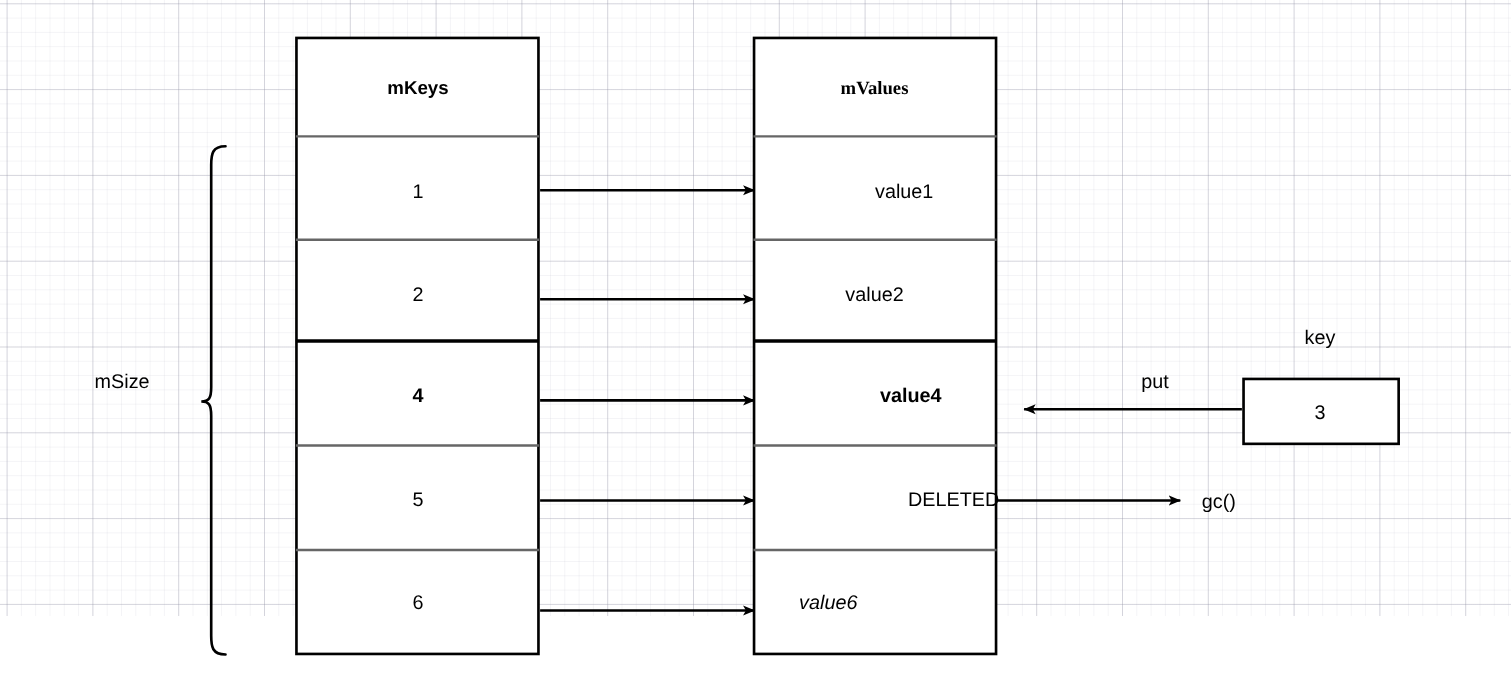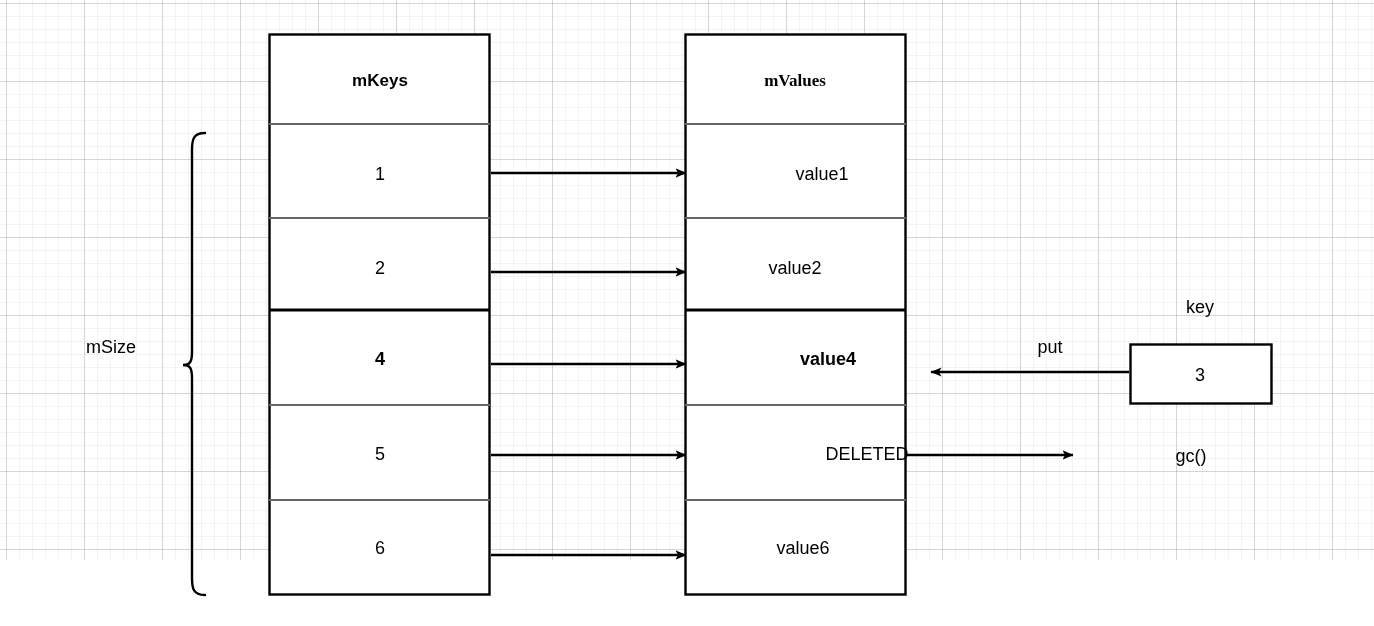--- a/index.html
+++ b/index.html
@@ -122,25 +122,25 @@
   <div class="lbl cell-text" style="left:380px; top:174px;">1</div>
   <div class="lbl cell-text" style="left:380px; top:268px;">2</div>
   <div class="lbl cell-text bold" style="left:380px; top:359px;">4</div>
   <div class="lbl cell-text" style="left:380px; top:454px;">5</div>
   <div class="lbl cell-text" style="left:380px; top:548px;">6</div>
 
   <div class="lbl cell-text" style="left:822px; top:174px;">value1</div>
   <div class="lbl cell-text" style="left:795px; top:268px;">value2</div>
   <div class="lbl cell-text bold" style="left:828px; top:359px;">value4</div>
   <div class="lbl cell-text" style="left:835px; top:454px;margin-left:32px;">DELETED</div>
-  <div class="lbl cell-text" style="left:803px; top:548px;">value6</div>
+  <div class="lbl cell-text" style="left:753px; top:548px;font-style:italic;">value6</div>
 
   <div class="lbl side-text" style="left:111px; top:347px;">mSize</div>
 
   <div class="lbl edge-text" style="left:1050px; top:347px;text-align:right;">put</div>
 
-  <div class="lbl edge-text" style="left:1191px; top:456px;">gc()</div>
+  <div class="lbl edge-text" style="left:1108px; top:456px;">gc()</div>
 
   <div class="lbl edge-text" style="left:1200px; top:307px;text-align:right;">key</div>
 
   <div class="lbl cell-text" style="left:1200px; top:375px;">3</div>
 
 </div>
 
 </body></html>

